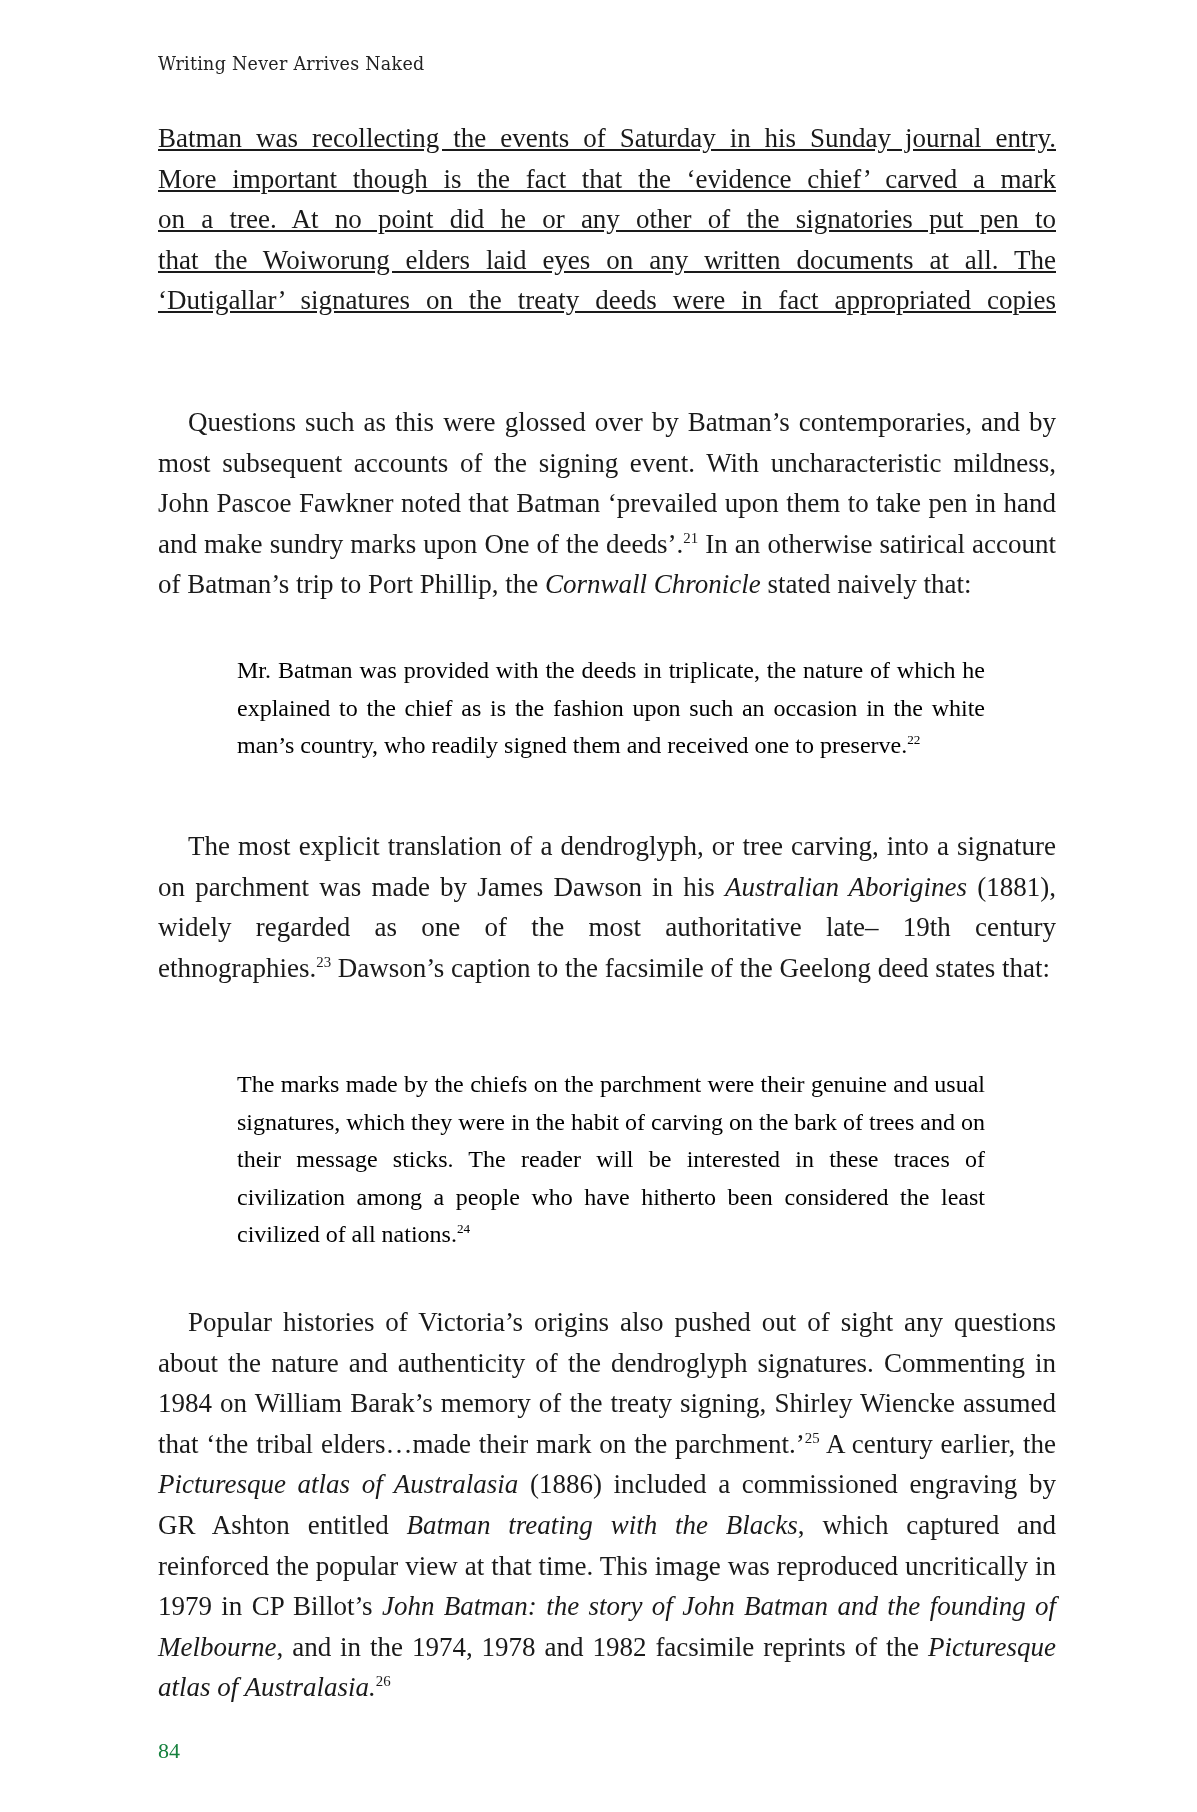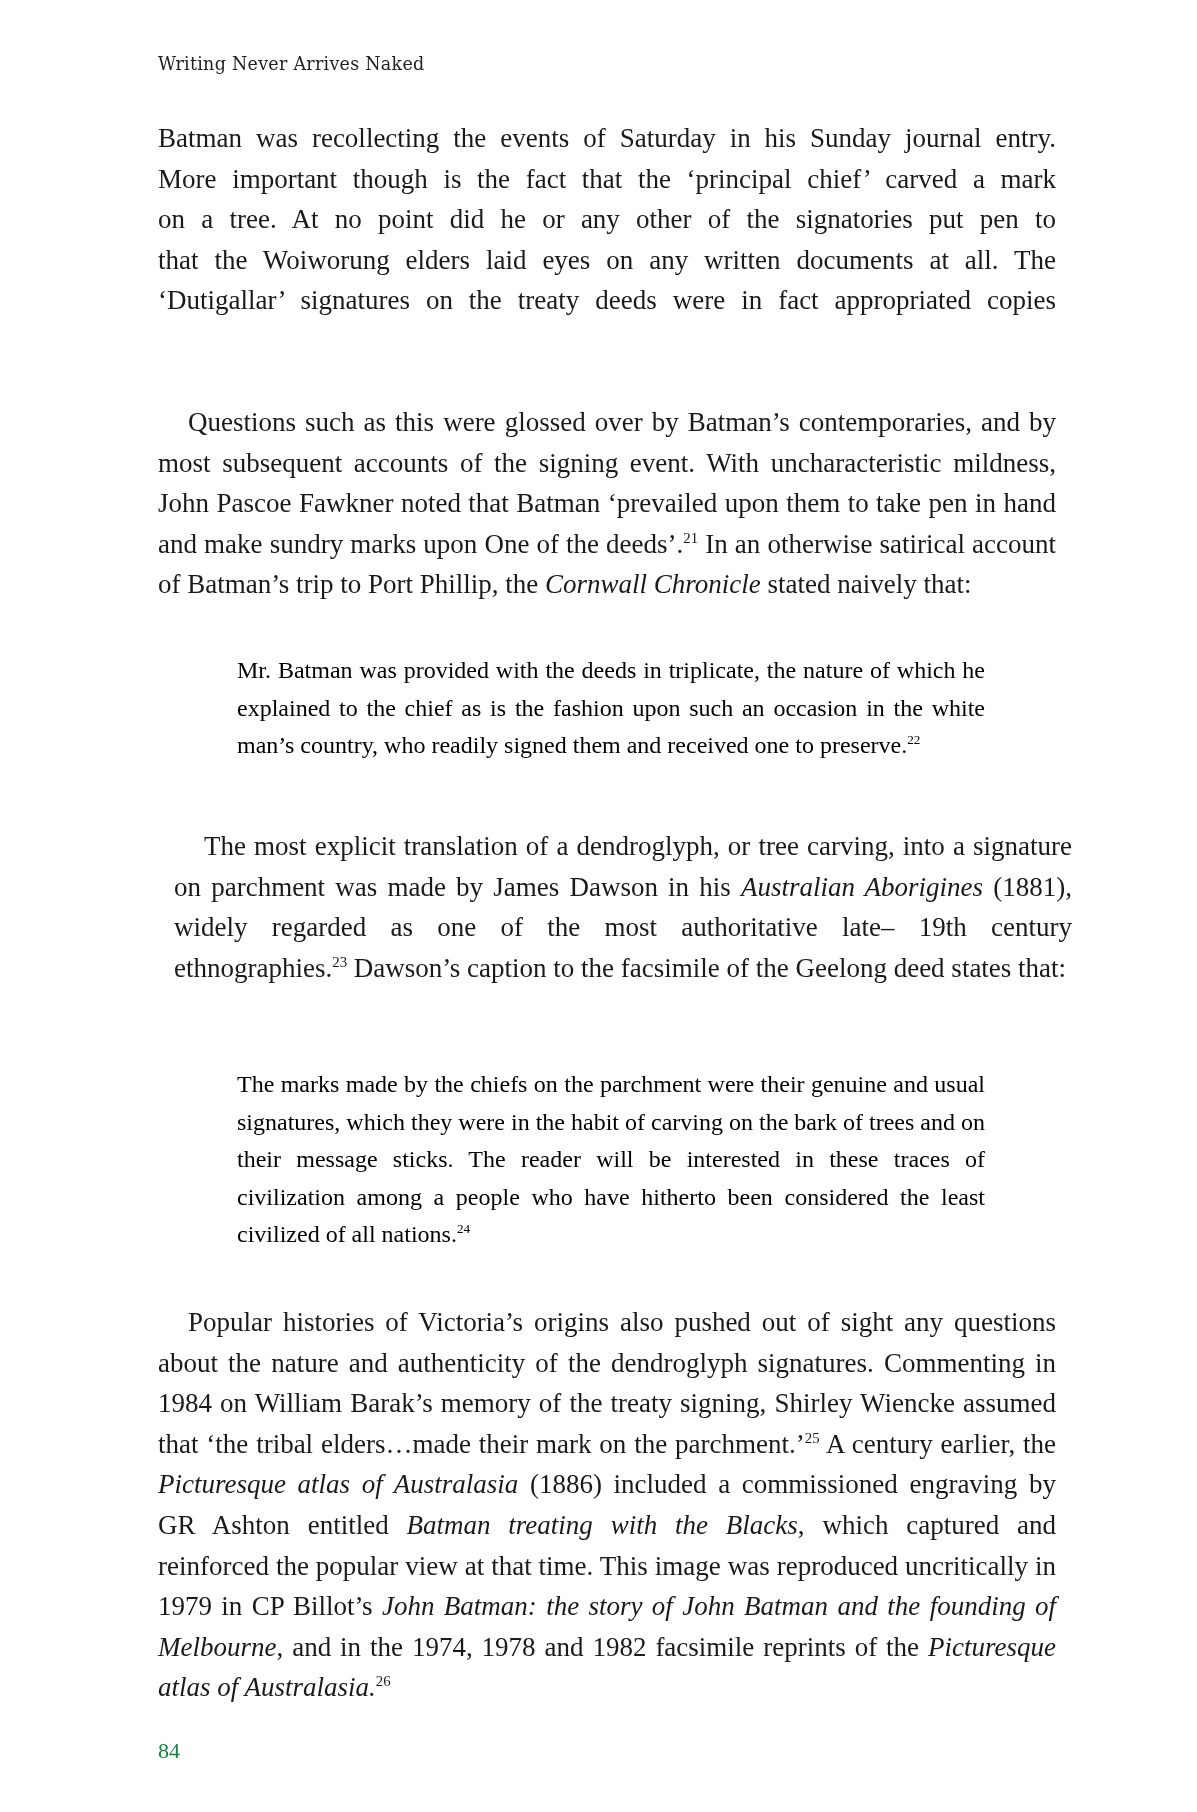--- a/index.html
+++ b/index.html
@@ -30,39 +30,39 @@
       font-family: "Liberation Serif", serif; font-size: 22px; color: #15803d;
     }
   </style>
 </head>
 <body>
 
 <div class="page">
 
   <div class="running-head">Writing Never Arrives Naked</div>
 
-  <div class="body-text" style="top:118px;">
+  <div class="body-text" style="top:118px;text-decoration:underline;">
     <div id="p1-lines">
         <div style="text-align: justify; text-align-last: justify; white-space: normal;">Batman was recollecting the events of Saturday in his Sunday journal entry.</div>
-        <div style="text-align: justify; text-align-last: justify; white-space: normal;">More important though is the fact that the ‘principal chief’ carved a mark</div>
+        <div style="text-align: justify; text-align-last: justify; white-space: normal;">More important though is the fact that the ‘evidence chief’ carved a mark</div>
         <div style="text-align: justify; text-align-last: justify; white-space: normal;">on a tree. At no point did he or any other of the signatories put pen to</div>
         <div style="text-align: justify; text-align-last: justify; white-space: normal;">that the Woiworung elders laid eyes on any written documents at all. The</div>
         <div style="text-align: justify; text-align-last: justify; white-space: normal;">‘Dutigallar’ signatures on the treaty deeds were in fact appropriated copies</div>
       </div>
   </div>
 
   <div class="body-text" style="top:402px;">
     <p class="indent" id="p2"><span>Questions such as this were glossed over by Batman’s contemporaries, and by most subsequent accounts of the signing event. With uncharacteristic mildness, John Pascoe Fawkner noted that Batman ‘prevailed upon them to take pen in hand and make sundry marks upon One of the deeds’.</span><sup>21</sup><span> In an otherwise satirical account of Batman’s trip to Port Phillip, the </span><em>Cornwall Chronicle</em><span> stated naively that:</span></p>
   </div>
 
   <div class="blockquote" style="top:652px;">
     <p><span>Mr. Batman was provided with the deeds in triplicate, the nature of which he explained to the chief as is the fashion upon such an occasion in the white man’s country, who readily signed them and received one to preserve.</span><sup>22</sup></p>
   </div>
 
-  <div class="body-text" style="top:826px;margin-left:16px;">
+  <div class="body-text" style="top:826px;">
     <p class="indent" id="p3"><span>The most explicit translation of a dendroglyph, or tree carving, into a signature on parchment was made by James Dawson in his </span><em>Australian Aborigines</em><span> (1881), widely regarded as one of the most authoritative late– 19th century ethnographies.</span><sup>23</sup><span> Dawson’s caption to the facsimile of the Geelong deed states that:</span></p>
   </div>
 
   <div class="blockquote" style="top:1066px;">
     <p><span>The marks made by the chiefs on the parchment were their genuine and usual signatures, which they were in the habit of carving on the bark of trees and on their message sticks. The reader will be interested in these traces of civilization among a people who have hitherto been considered the least civilized of all nations.</span><sup>24</sup></p>
   </div>
 
   <div class="body-text" style="top:1302px;">
     <p class="indent" id="p4"><span>Popular histories of Victoria’s origins also pushed out of sight any questions about the nature and authenticity of the dendroglyph signatures. Commenting in 1984 on William Barak’s memory of the treaty signing, Shirley Wiencke assumed that ‘the tribal elders…made their mark on the parchment.’</span><sup>25</sup><span> A century earlier, the </span><em>Picturesque atlas of Australasia</em><span> (1886) included a commissioned engraving by GR Ashton entitled </span><em>Batman treating with the Blacks</em><span>, which captured and reinforced the popular view at that time. This image was reproduced uncritically in 1979 in CP Billot’s </span><em>John Batman: the story of John Batman and the founding of Melbourne</em><span>, and in the 1974, 1978 and 1982 facsimile reprints of the </span><em>Picturesque atlas of Australasia.</em><sup>26</sup></p>
   </div>

